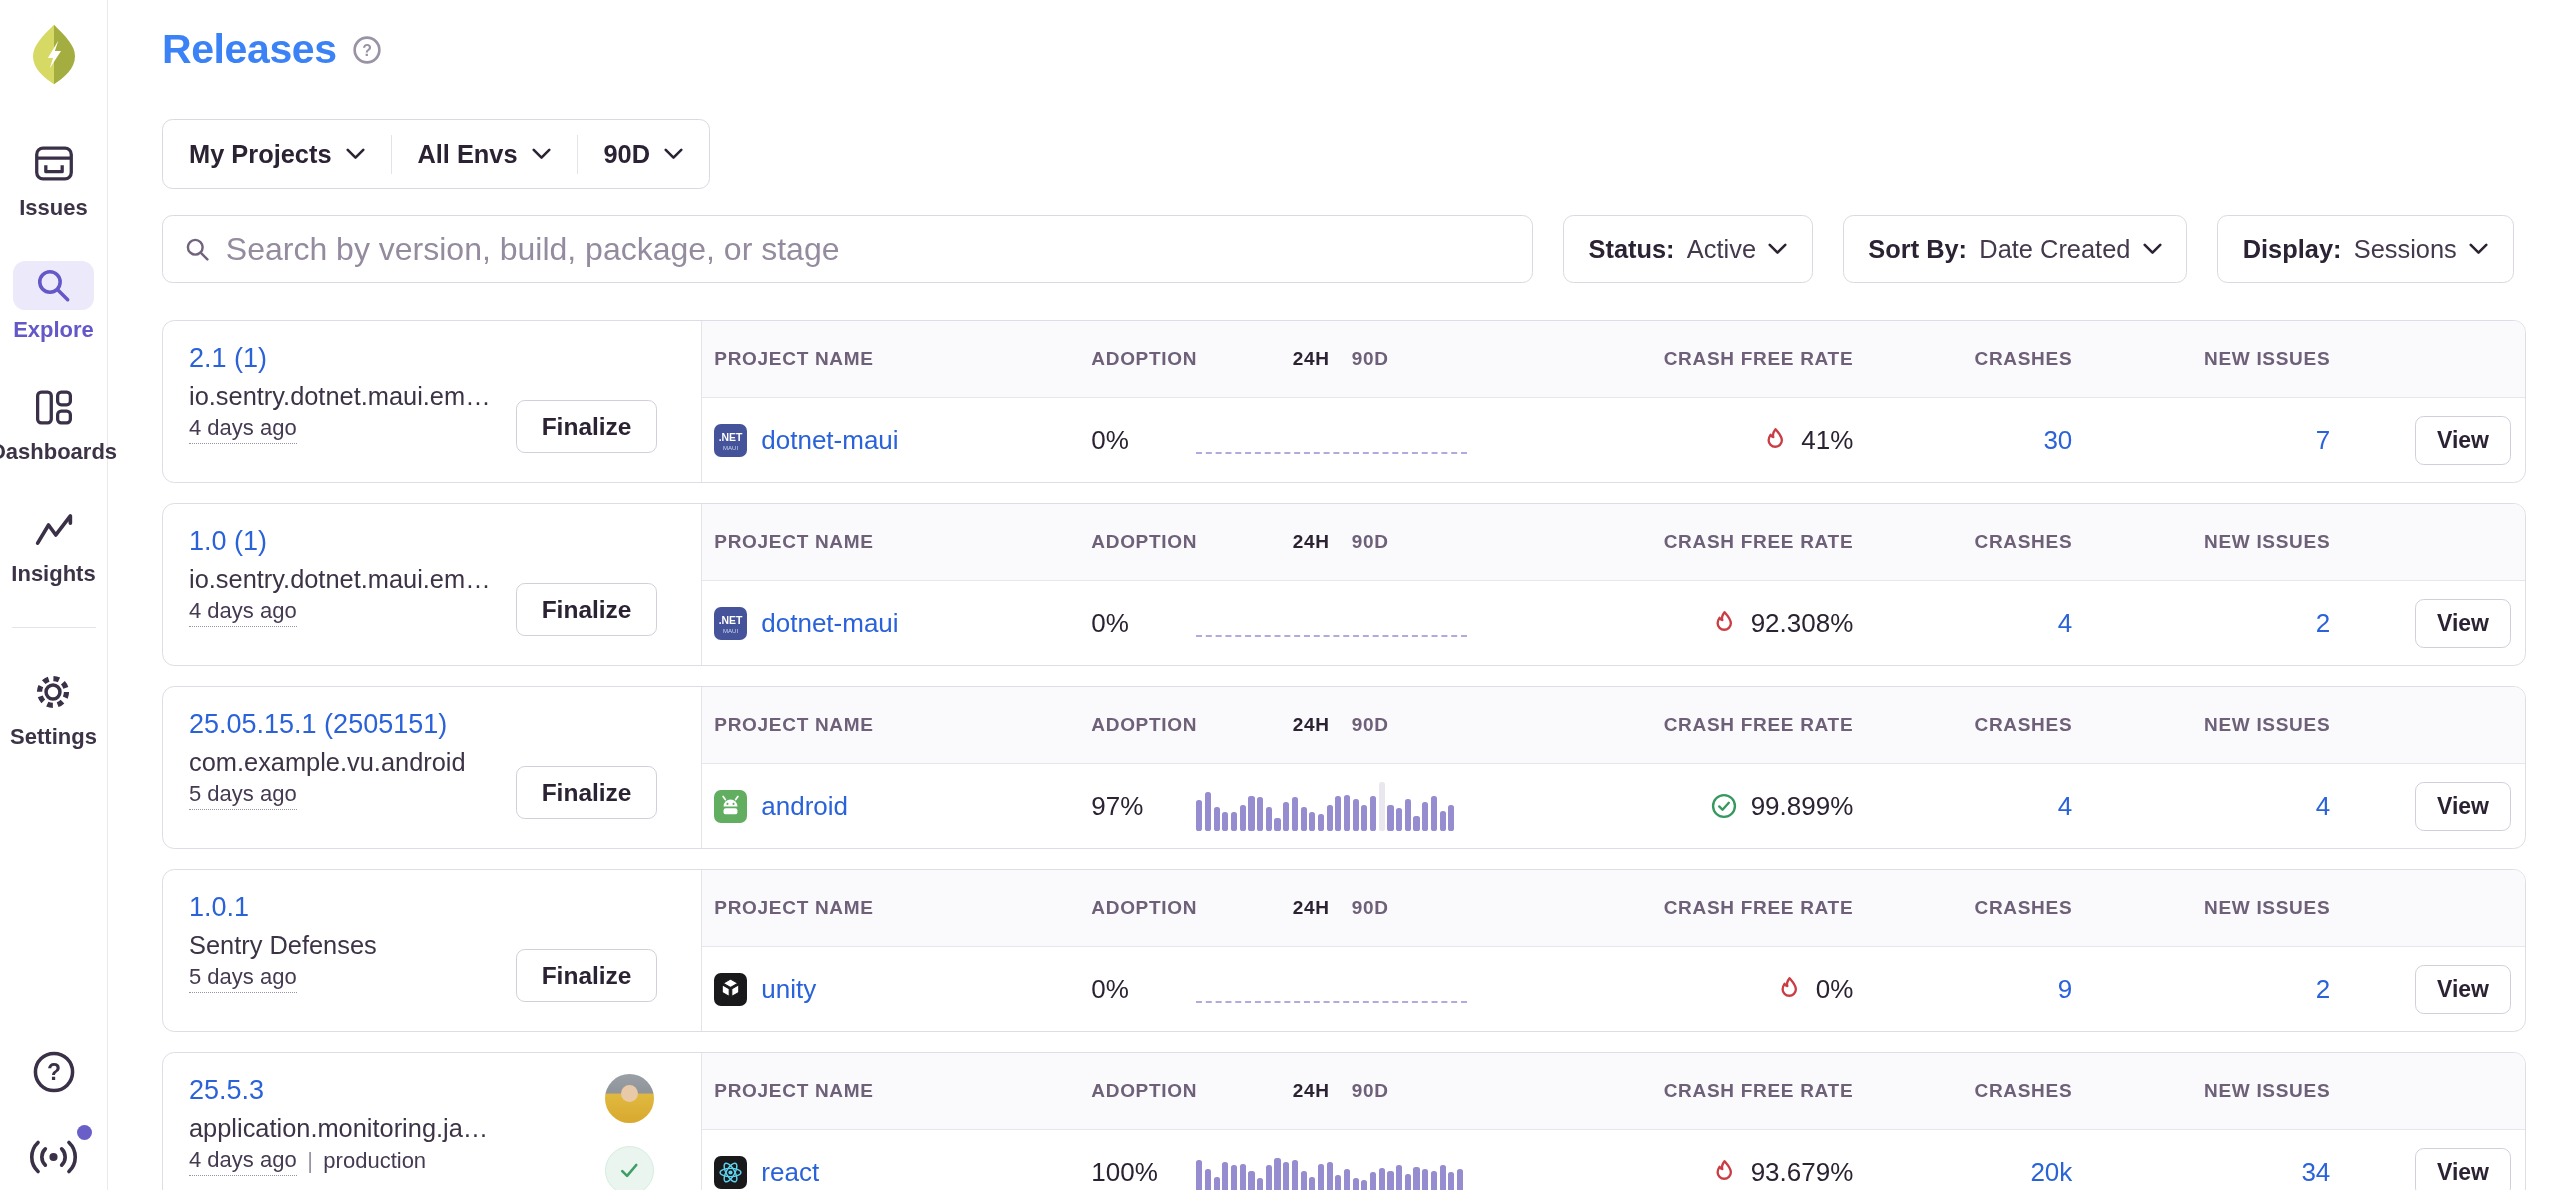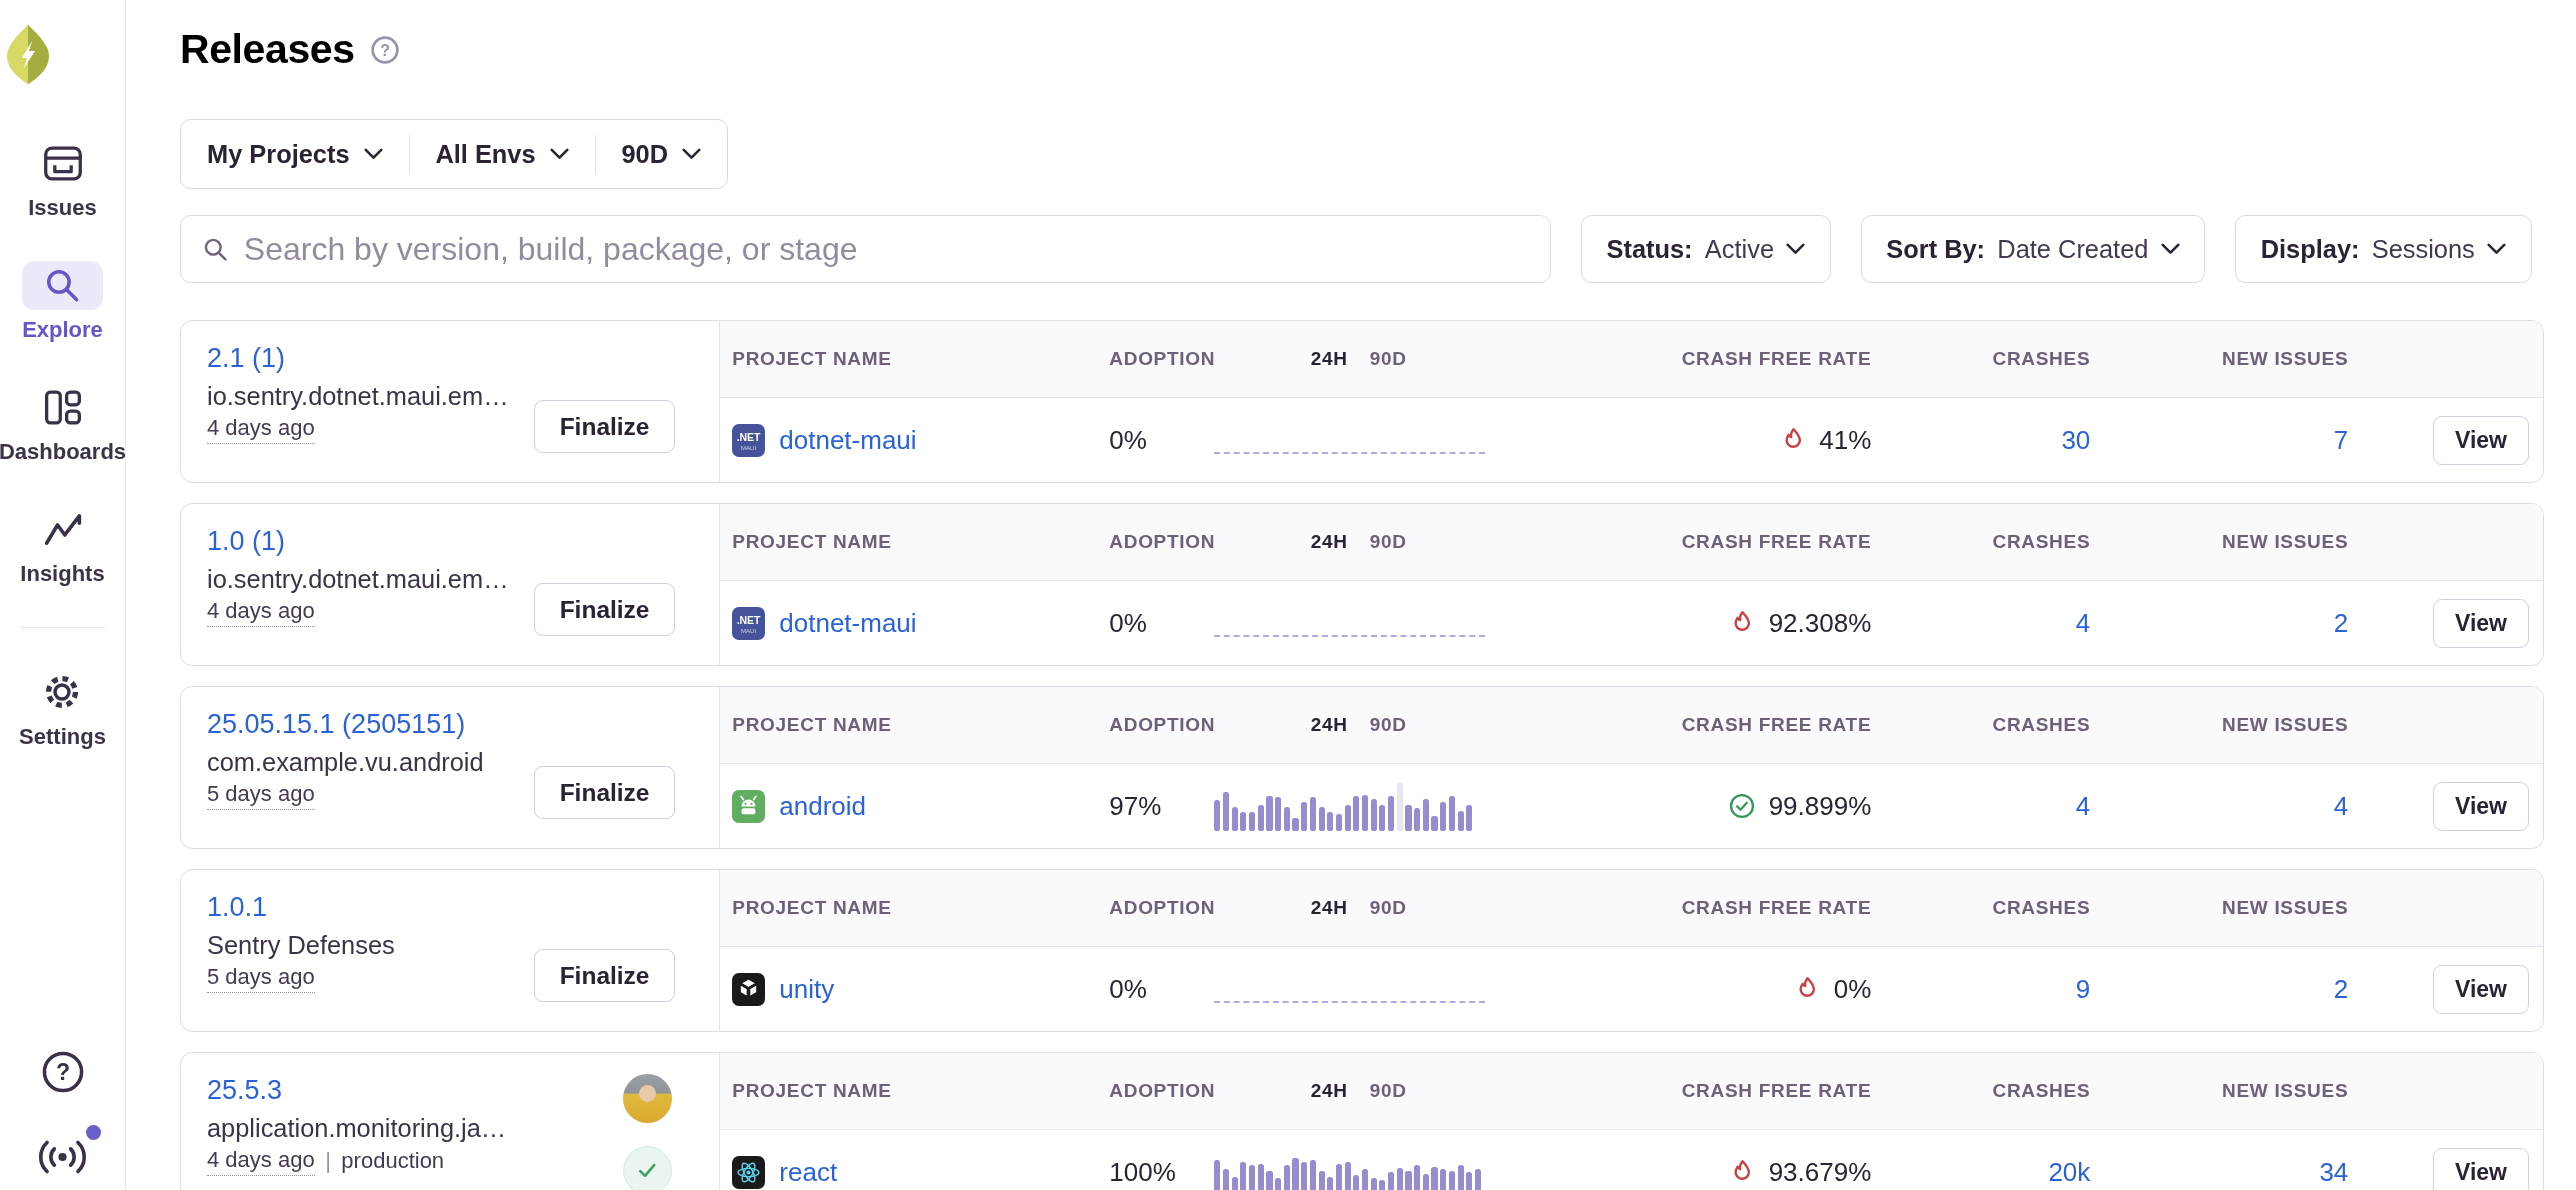--- a/index.html
+++ b/index.html
@@ -1,38 +1,38 @@
 <!DOCTYPE html>
 <html style="font-size:14px"><head>
 <meta charset="utf-8">
 <style>
   * { margin:0; padding:0; box-sizing:border-box; }
   html,body { width:2576px; height:1191px; overflow:hidden; background:#fff;
     font-family:"Liberation Sans", sans-serif; color:#2b2233; }
   .app { display:flex; height:100%; }
 
   
-  .sidebar { width:126px; flex:none; border-right:0.9px solid #ebe8ee; display:flex;
-    flex-direction:column; padding:23px 0 8.8px; }
+  .sidebar { width:108px; flex:none; border-right:0.9px solid #ebe8ee; display:flex;
+    flex-direction:column; align-items:center; padding:23px 0 8.8px; }
   .logo { width:56px; height:63px; cursor:pointer; }
   .nav { margin-top:53px; display:flex; flex-direction:column; align-items:center; gap:40px; }
   .nav-item { display:flex; flex-direction:column; align-items:center; gap:7px; cursor:pointer; }
   .nav-icon-box { width:81px; height:49px; display:flex; align-items:center; justify-content:center; border-radius:12.3px; }
   .nav-item.active .nav-icon-box { background:#eceafa; }
   .nav-label { font-size:22px; font-weight:700; color:#3d3347; }
   .nav-item.active .nav-label { color:#6458c8; }
   .nav-divider { width:84px; height:0.9px; background:#e6e2ea; }
   .sidebar-bottom { margin-top:auto; display:flex; flex-direction:column; align-items:center; gap:39px; padding-bottom:1.8px; }
   .sb-btn { position:relative; cursor:pointer; }
   .notif-dot { position:absolute; top:-12.3px; right:-14px; width:15px; height:15px; border-radius:50%; background:#6a5fc9; }
 
   
   .main { flex:1; padding:26px 32px 0 54px; }
   .page-header { display:flex; align-items:center; gap:15.8px; }
-  h1 { font-size:41px; font-weight:700; color:#000000; letter-spacing:-0.4px; }
+  h1 { font-size:41px; font-weight:700; color:#3b82f6; letter-spacing:-0.4px; }
 
   .filter-bar { margin-top:46px; display:inline-flex; align-items:center; height:70px;
     border:0.9px solid #dcd7e1; border-radius:10.5px; background:#fff; }
   .filter-seg { display:flex; align-items:center; gap:14px; padding:0 26px; font-size:25.4px;
     font-weight:700; color:#2b2233; cursor:pointer; white-space:nowrap; }
   .filter-div { width:0.9px; height:39px; background:#e6e2ea; }
 
   .toolbar { margin-top:26px; display:flex; gap:30px; }
   .search-box { width:1371px; height:68px; border:0.9px solid #dcd7e1; border-radius:10.5px;
     display:flex; align-items:center; padding:0 21px; gap:15.8px; background:#fff; }

